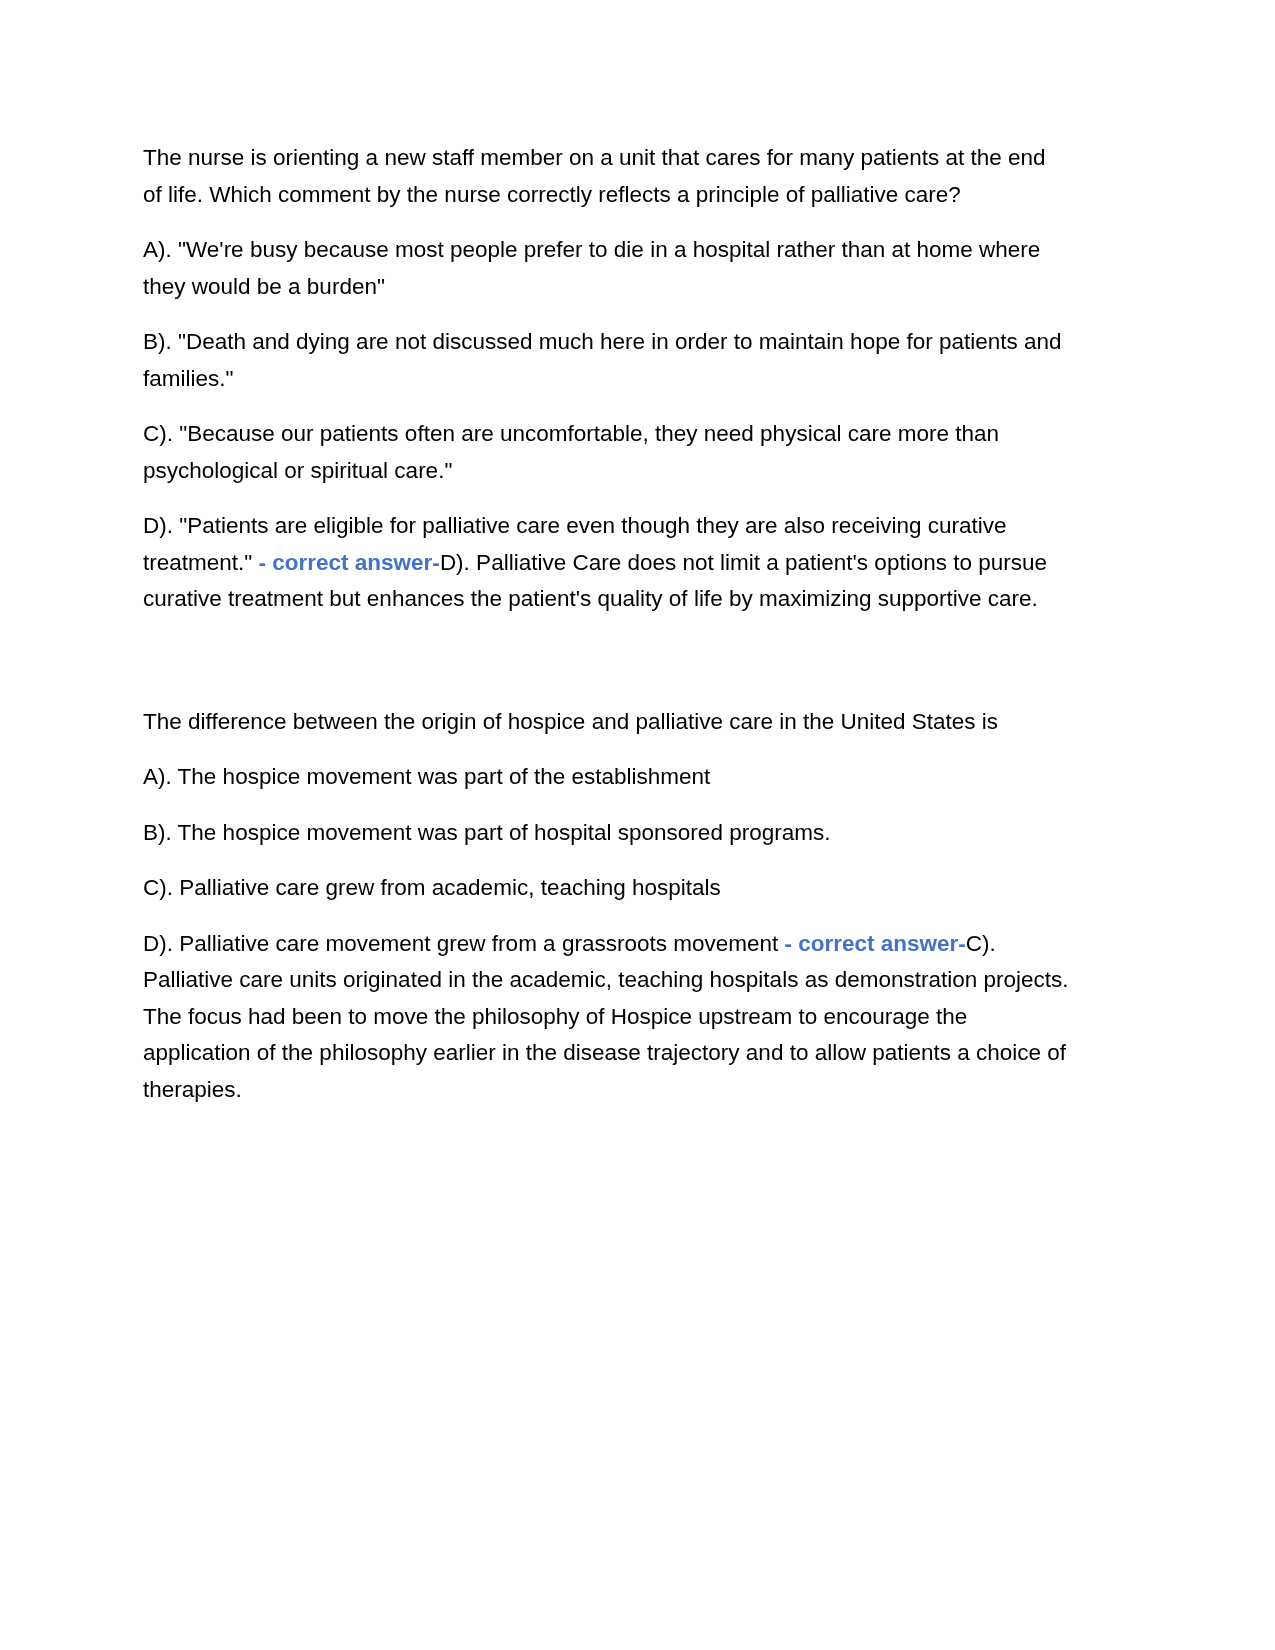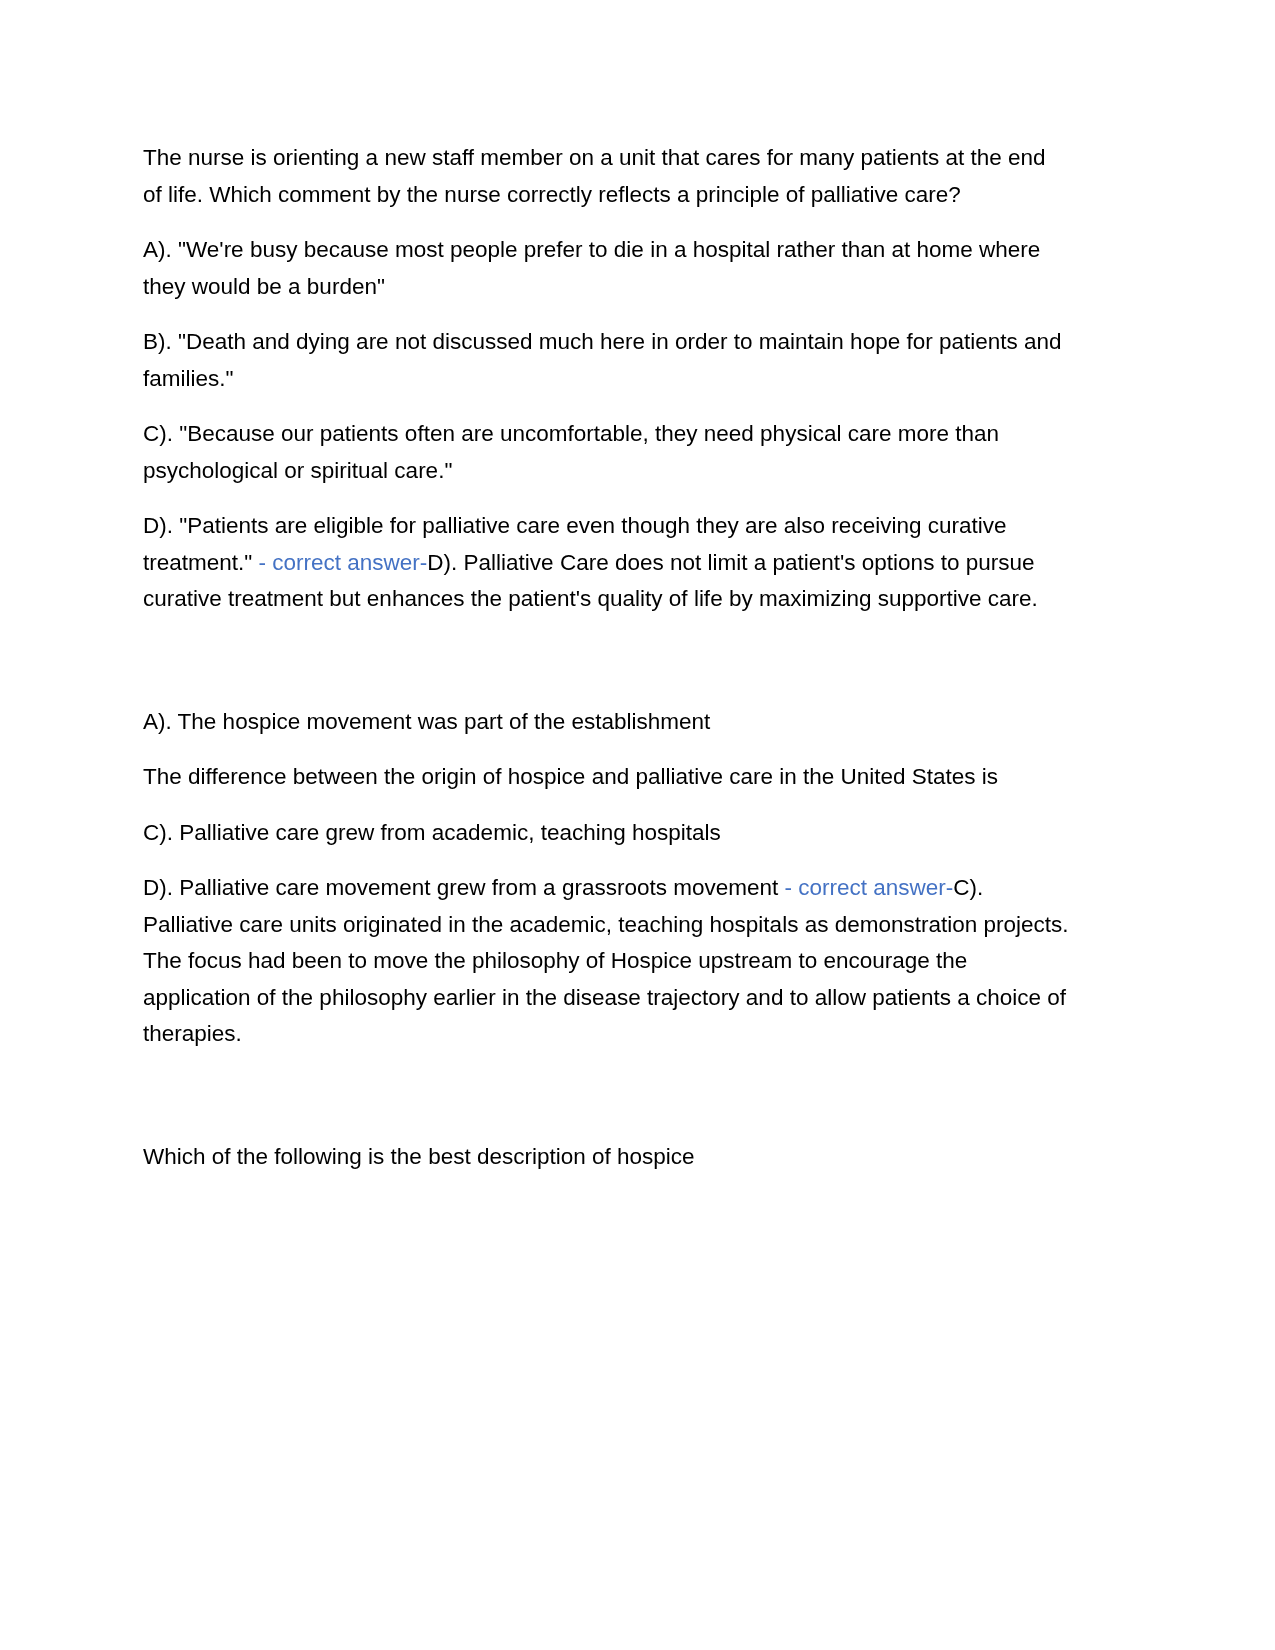--- a/index.html
+++ b/index.html
@@ -32,46 +32,46 @@
     white-space: normal;
   }
   .para:last-child { margin-bottom: 0; }
 
   
   .block-gap-1 { height: 86px; }
   .block-gap-2 { height: 86px; }
 
   .answer-tag {
     color: #4472c4;
-    font-weight: normal;
+    font-weight: bold;
   }
 </style>
 </head>
 <body>
 
 <div class="page">
   <div class="doc-body">
 
     <div>
       <p class="para">The nurse is orienting a new staff member on a unit that cares for many patients at the end of life. Which comment by the nurse correctly reflects a principle of palliative care?</p>
       <p class="para">A). "We're busy because most people prefer to die in a hospital rather than at home where they would be a burden"</p>
       <p class="para">B). "Death and dying are not discussed much here in order to maintain hope for patients and families."</p>
       <p class="para">C). "Because our patients often are uncomfortable, they need physical care more than psychological or spiritual care."</p>
       <p class="para"><span>D). "Patients are eligible for palliative care even though they are also receiving curative treatment." </span><span class="answer-tag">- correct answer-</span><span>D). Palliative Care does not limit a patient's options to pursue curative treatment but enhances the patient's quality of life by maximizing supportive care.</span></p>
     </div>
 
     <div class="block-gap-1"></div>
 
     <div>
+      <p class="para">The difference between the origin of hospice and palliative care in the United States is</p>
       <p class="para">A). The hospice movement was part of the establishment</p>
-      <p class="para">The difference between the origin of hospice and palliative care in the United States is</p>
+      <p class="para">B). The hospice movement was part of hospital sponsored programs.</p>
       <p class="para">C). Palliative care grew from academic, teaching hospitals</p>
       <p class="para"><span>D). Palliative care movement grew from a grassroots movement </span><span class="answer-tag">- correct answer-</span><span>C). Palliative care units originated in the academic, teaching hospitals as demonstration projects. The focus had been to move the philosophy of Hospice upstream to encourage the application of the philosophy earlier in the disease trajectory and to allow patients a choice of therapies.</span></p>
     </div>
 
     <div class="block-gap-2"></div>
 
     <div>
-      <p class="para">Which of the following is the best description of hospice</p>
     </div>
 
   </div>
 </div>
 
 </body></html>

